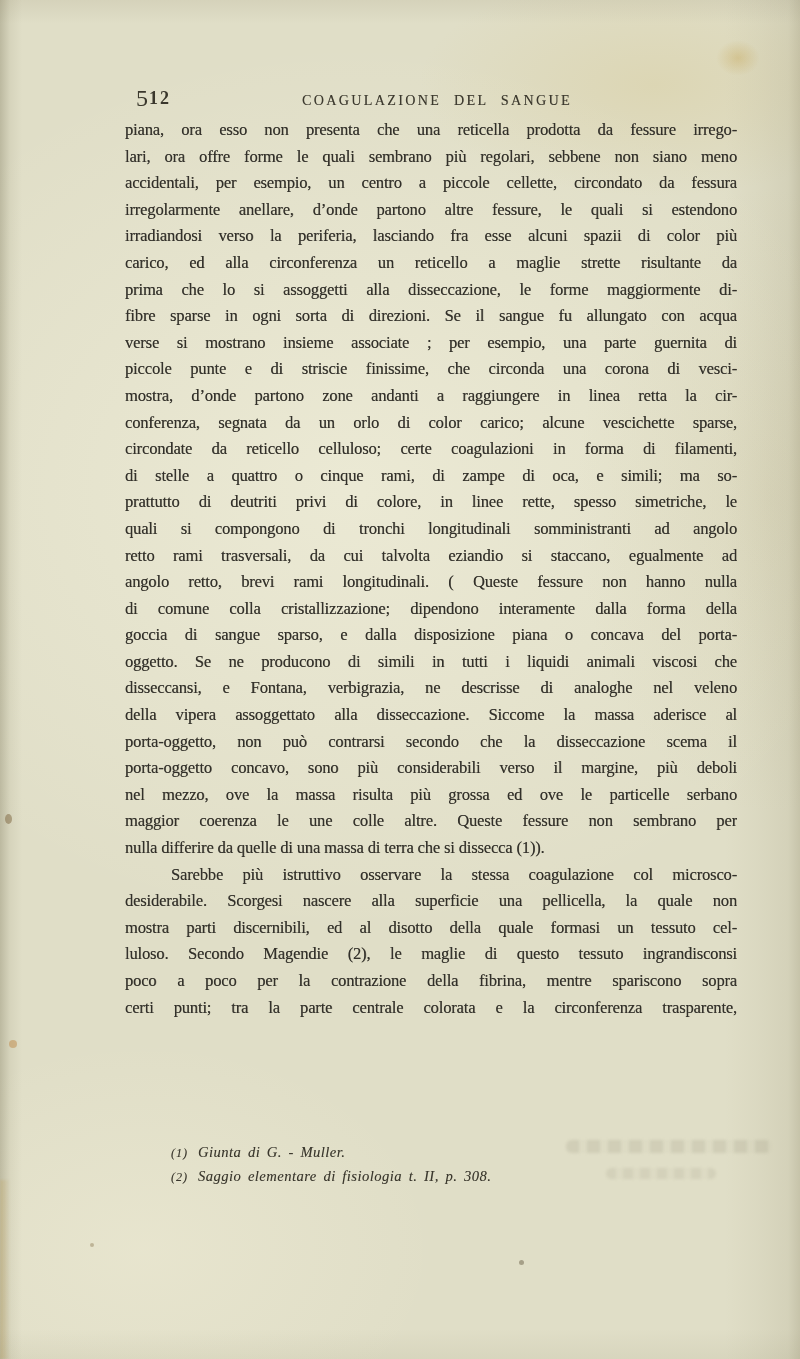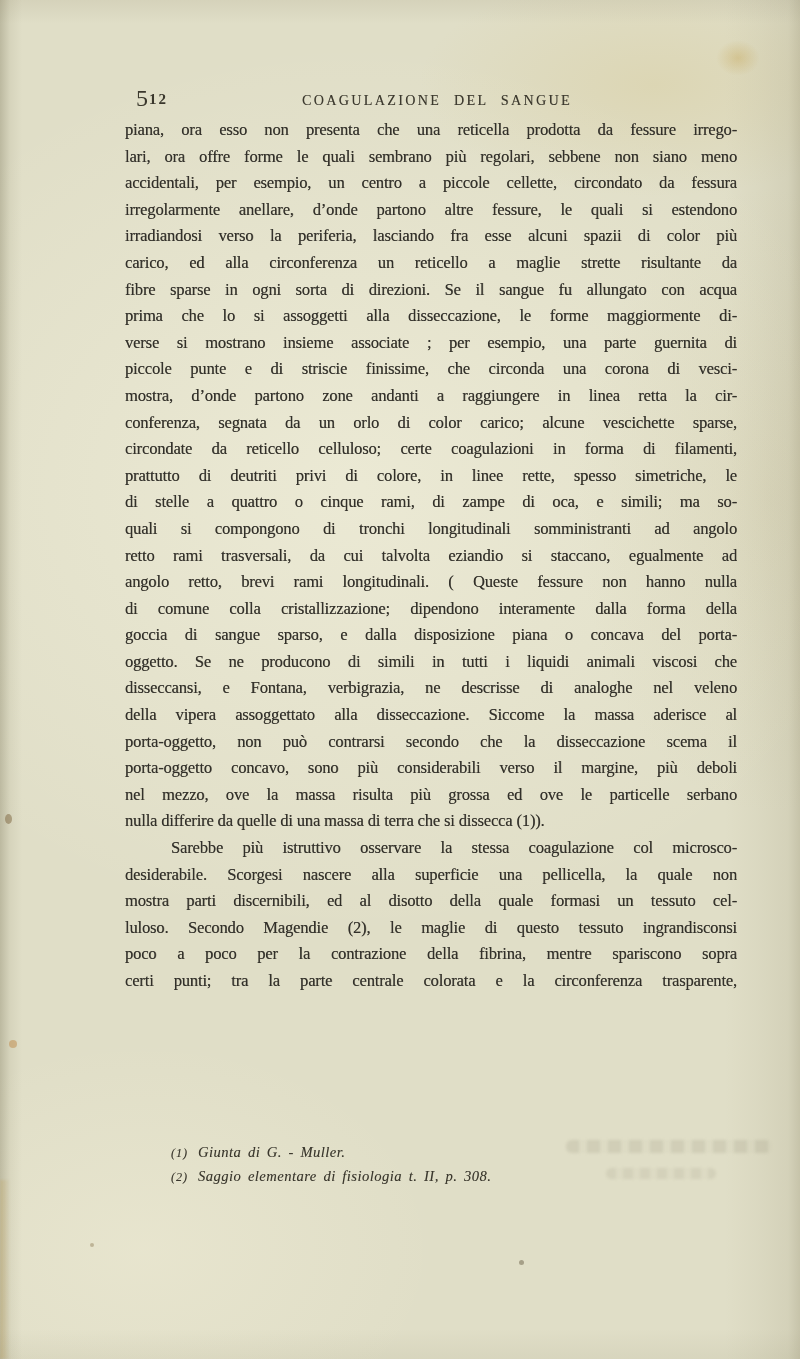--- a/index.html
+++ b/index.html
@@ -26,21 +26,21 @@
   
   .running-head {
     position: absolute; left: 131px; top: 86px; width: 612px; height: 30px;
     color: #3a372c;
   }
   .page-number {
     position: absolute; left: 5px; top: 0;
     color: #3a372c; letter-spacing: 1px;
   }
   .pn-first { font-size: 24px; line-height: 24px; }
-  .pn-rest { font-size: 15px; font-weight: bold; letter-spacing: 2px; vertical-align: 2px; }
+  .pn-rest { font-size: 18px; font-weight: bold; letter-spacing: 2px; vertical-align: 2px; }
   .header-title {
     display: block; text-align: center;
     font-size: 14px; letter-spacing: 2.4px; word-spacing: 7px;
     padding-top: 7px;
     color: #3c392e;
     text-shadow: 0.3px 0.3px 0.4px rgba(58,55,44,0.45);
   }
   
   .body-text {
     position: absolute; left: 125px; top: 117px; width: 612px;
@@ -114,40 +114,41 @@
     <span class="header-title">COAGULAZIONE DEL SANGUE</span>
   </div>
 
   <div class="body-text">
       <div class="line">piana, ora esso non presenta che una reticella prodotta da fessure irrego-</div>
       <div class="line">lari, ora offre forme le quali sembrano più regolari, sebbene non siano meno</div>
       <div class="line">accidentali, per esempio, un centro a piccole cellette, circondato da fessura</div>
       <div class="line">irregolarmente anellare, d’onde partono altre fessure, le quali si estendono</div>
       <div class="line">irradiandosi verso la periferia, lasciando fra esse alcuni spazii di color più</div>
       <div class="line">carico, ed alla circonferenza un reticello a maglie strette risultante da</div>
+      <div class="line">prima che lo si assoggetti alla disseccazione, le forme maggiormente di-</div>
       <div class="line">fibre sparse in ogni sorta di direzioni. Se il sangue fu allungato con acqua</div>
-      <div class="line">prima che lo si assoggetti alla disseccazione, le forme maggiormente di-</div>
       <div class="line">verse si mostrano insieme associate ; per esempio, una parte guernita di</div>
       <div class="line">piccole punte e di striscie finissime, che circonda una corona di vesci-</div>
       <div class="line">mostra, d’onde partono zone andanti a raggiungere in linea retta la cir-</div>
       <div class="line">conferenza, segnata da un orlo di color carico; alcune vescichette sparse,</div>
       <div class="line">circondate da reticello celluloso; certe coagulazioni in forma di filamenti,</div>
+      <div class="line">di stelle a quattro o cinque rami, di zampe di oca, e simili; ma so-</div>
       <div class="line">prattutto di deutriti privi di colore, in linee rette, spesso simetriche, le</div>
-      <div class="line">di stelle a quattro o cinque rami, di zampe di oca, e simili; ma so-</div>
       <div class="line">quali si compongono di tronchi longitudinali somministranti ad angolo</div>
       <div class="line">retto rami trasversali, da cui talvolta eziandio si staccano, egualmente ad</div>
       <div class="line">angolo retto, brevi rami longitudinali. ( Queste fessure non hanno nulla</div>
       <div class="line">di comune colla cristallizzazione; dipendono interamente dalla forma della</div>
       <div class="line">goccia di sangue sparso, e dalla disposizione piana o concava del porta-</div>
       <div class="line">oggetto. Se ne producono di simili in tutti i liquidi animali viscosi che</div>
       <div class="line">disseccansi, e Fontana, verbigrazia, ne descrisse di analoghe nel veleno</div>
       <div class="line">della vipera assoggettato alla disseccazione. Siccome la massa aderisce al</div>
       <div class="line">porta-oggetto, non può contrarsi secondo che la disseccazione scema il</div>
       <div class="line">porta-oggetto concavo, sono più considerabili verso il margine, più deboli</div>
       <div class="line">nel mezzo, ove la massa risulta più grossa ed ove le particelle serbano</div>
+      <div class="line">maggior coerenza le une colle altre. Queste fessure non sembrano per</div>
       <div class="line par-end">nulla differire da quelle di una massa di terra che si dissecca (1)).</div>
       <div class="line indent">Sarebbe più istruttivo osservare la stessa coagulazione col microsco-</div>
       <div class="line">desiderabile. Scorgesi nascere alla superficie una pellicella, la quale non</div>
       <div class="line">mostra parti discernibili, ed al disotto della quale formasi un tessuto cel-</div>
       <div class="line">luloso. Secondo Magendie (2), le maglie di questo tessuto ingrandisconsi</div>
       <div class="line">poco a poco per la contrazione della fibrina, mentre spariscono sopra</div>
       <div class="line">certi punti; tra la parte centrale colorata e la circonferenza trasparente,</div>
     </div>
 
   <div class="footnotes">

